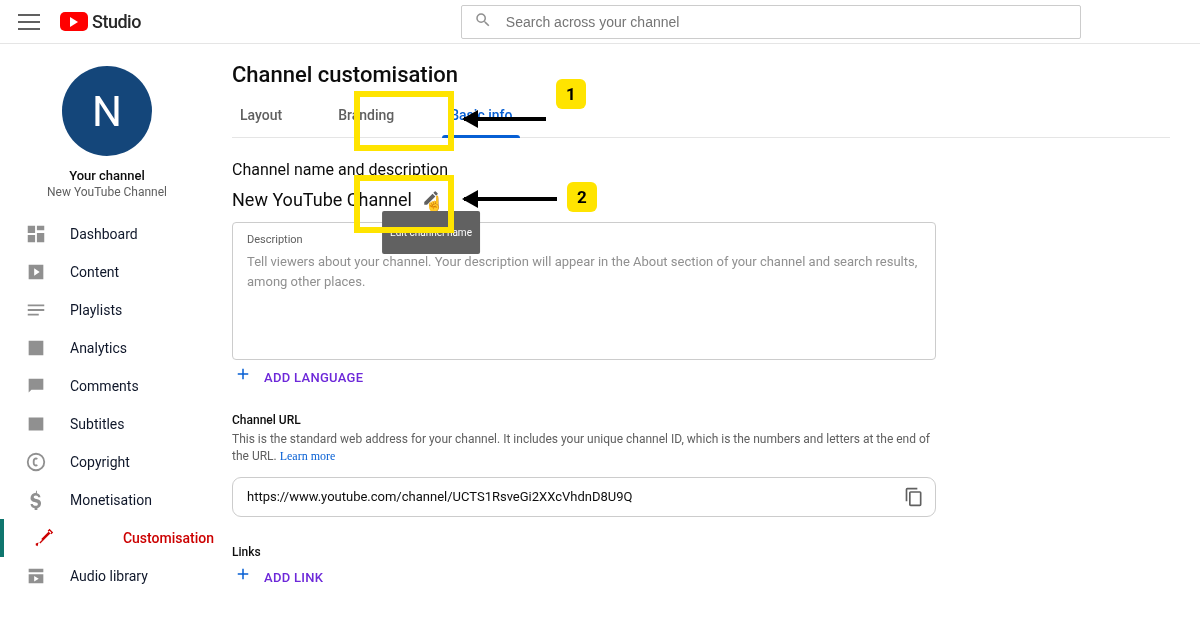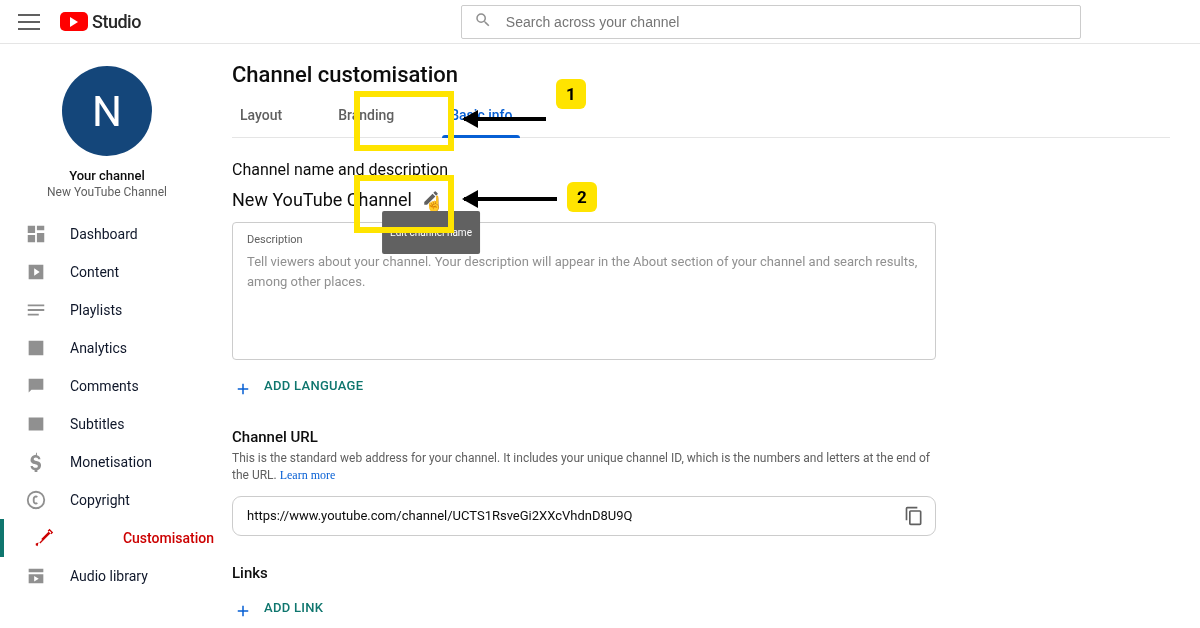--- a/index.html
+++ b/index.html
@@ -33,25 +33,25 @@
   .section-label { font-size:16px; color:#0d0d0d; margin-bottom:10px;}
   .channel-name-row { display:flex; align-items:center; margin-bottom:12px;}
   .channel-name { font-size:18px; font-weight:400; color:#0d0d0d;}
   .edit-btn { margin-left:10px; cursor:pointer; position:relative;}
   .edit-btn svg { width:18px;height:18px;fill:#606060;}
   .tooltip { position:absolute; top:22px; left:50%; transform:translateX(-50%); background:#616161; color:#fff; font-size:10px; padding:16px 8px; border-radius:2px; white-space:nowrap;}
   .cursor { position:absolute; left:3px; top:6px; font-size:15px;}
   .desc-box { width:704px; height:138px; border:1px solid #ccc; border-radius:4px; padding:10px 14px;}
   .desc-label { font-size:11px; color:#606060; margin-bottom:6px;}
   .desc-text { font-size:13px; color:#909090; line-height:1.5;}
-  .action-btn { display:flex; align-items:flex-start; margin-top:18px; color:#0f766e; font-size:13px; font-weight:500; letter-spacing:0.3px; cursor:pointer;}
+  .action-btn { display:flex; align-items:flex-end; margin-top:3px; color:#6d28d9; font-size:13px; font-weight:500; letter-spacing:0.3px; cursor:pointer;}
   .action-btn .plus { width:22px;height:22px;margin-right:10px;display:flex;align-items:center;justify-content:center;}
   .action-btn .plus svg{width:18px;height:18px;fill:#065fd4;}
   .sect { margin-top:28px;}
-  .sect-title { font-size:15px;font-weight:500;color:#0d0d0d;margin-bottom:4px;}
+  .sect-title { font-size:12px;font-weight:500;color:#0d0d0d;margin-bottom:4px;}
   .sect-desc { font-size:12px;color:#606060;line-height:1.4; max-width:704px;}
   .sect-desc a { color:#065fd4; text-decoration:none; cursor:pointer;font-family:Liberation Serif, serif;}
   .url-box { width:704px;height:40px;border:1px solid #ccc;border-radius:9px;display:flex;align-items:center;padding:0 8px 0 14px;margin-top:12px;}
   .url-text { flex:1;font-size:13px;color:#0d0d0d;}
   .copy-btn { width:26px;height:26px;cursor:pointer;display:flex;align-items:center;justify-content:center;}
   .copy-btn svg{width:20px;height:20px;fill:#606060;}
 
   .highlight { position:absolute; border:6px solid #ffe400; background:rgba(255,228,0,0); pointer-events:none;}
   .callout { position:absolute; width:30px;height:30px;background:#ffe400;border-radius:6px;display:flex;align-items:center;justify-content:center;font-weight:700;font-size:17px;color:#000;}
   .arrow { position:absolute; height:4px; background:#000; }
@@ -132,32 +132,32 @@
       <span class="nicon">
           <svg viewBox="0 0 24 24">
             <path d="M4 5h16v14H4zm3 9h4v2H7zm6 0h4v2h-4zM7 8h10v2H7z"></path>
           </svg>
         </span>
       <span>Subtitles</span>
     </div>
     <div class="nav-item">
       <span class="nicon">
           <svg viewBox="0 0 24 24">
+            <path d="M12 2a10 10 0 100 20 10 10 0 000-20zm0 18a8 8 0 110-16 8 8 0 010 16zm1-5.5c-1 .6-2.5.2-2.5-1.5v-2c0-1.7 1.5-2.1 2.5-1.5l1-1.7c-2.3-1.4-5.5-.2-5.5 3.2v2c0 3.4 3.2 4.6 5.5 3.2z"></path>
+          </svg>
+        </span>
+      <span>Copyright</span>
+    </div>
+    <div class="nav-item">
+      <span class="nicon">
+          <svg viewBox="0 0 24 24">
             <path d="M12 2v2.07A6 6 0 006 10c0 2.5 2 3.6 4.5 4.3 2.3.6 3.5 1.1 3.5 2.2 0 1-1 1.8-2.5 1.8-1.8 0-2.8-.9-3-2H6c.2 2.5 2 4.3 4.5 4.8V23h3v-2a6 6 0 004-5.5c0-3-2.4-4-5-4.6-2-.5-3-1-3-2 0-.9.8-1.7 2.3-1.7 1.6 0 2.4.8 2.6 1.8h2.5C16.6 6.6 15 5 13 4.6V2z"></path>
           </svg>
         </span>
       <span>Monetisation</span>
-    </div>
-    <div class="nav-item">
-      <span class="nicon">
-          <svg viewBox="0 0 24 24">
-            <path d="M12 2a10 10 0 100 20 10 10 0 000-20zm0 18a8 8 0 110-16 8 8 0 010 16zm1-5.5c-1 .6-2.5.2-2.5-1.5v-2c0-1.7 1.5-2.1 2.5-1.5l1-1.7c-2.3-1.4-5.5-.2-5.5 3.2v2c0 3.4 3.2 4.6 5.5 3.2z"></path>
-          </svg>
-        </span>
-      <span>Copyright</span>
     </div>
     <div class="nav-item active">
       <span class="nicon">
           <svg viewBox="0 0 24 24">
             <path d="M7 17l3-3 1 1-3 3zm13-11l-2-2-9 9 2 2zM3 20l2 1 1-4-3 1zM18 2l4 4-2 2-4-4z"></path>
           </svg>
         </span>
       <span>Customisation</span>
     </div>
     <div class="nav-item">

